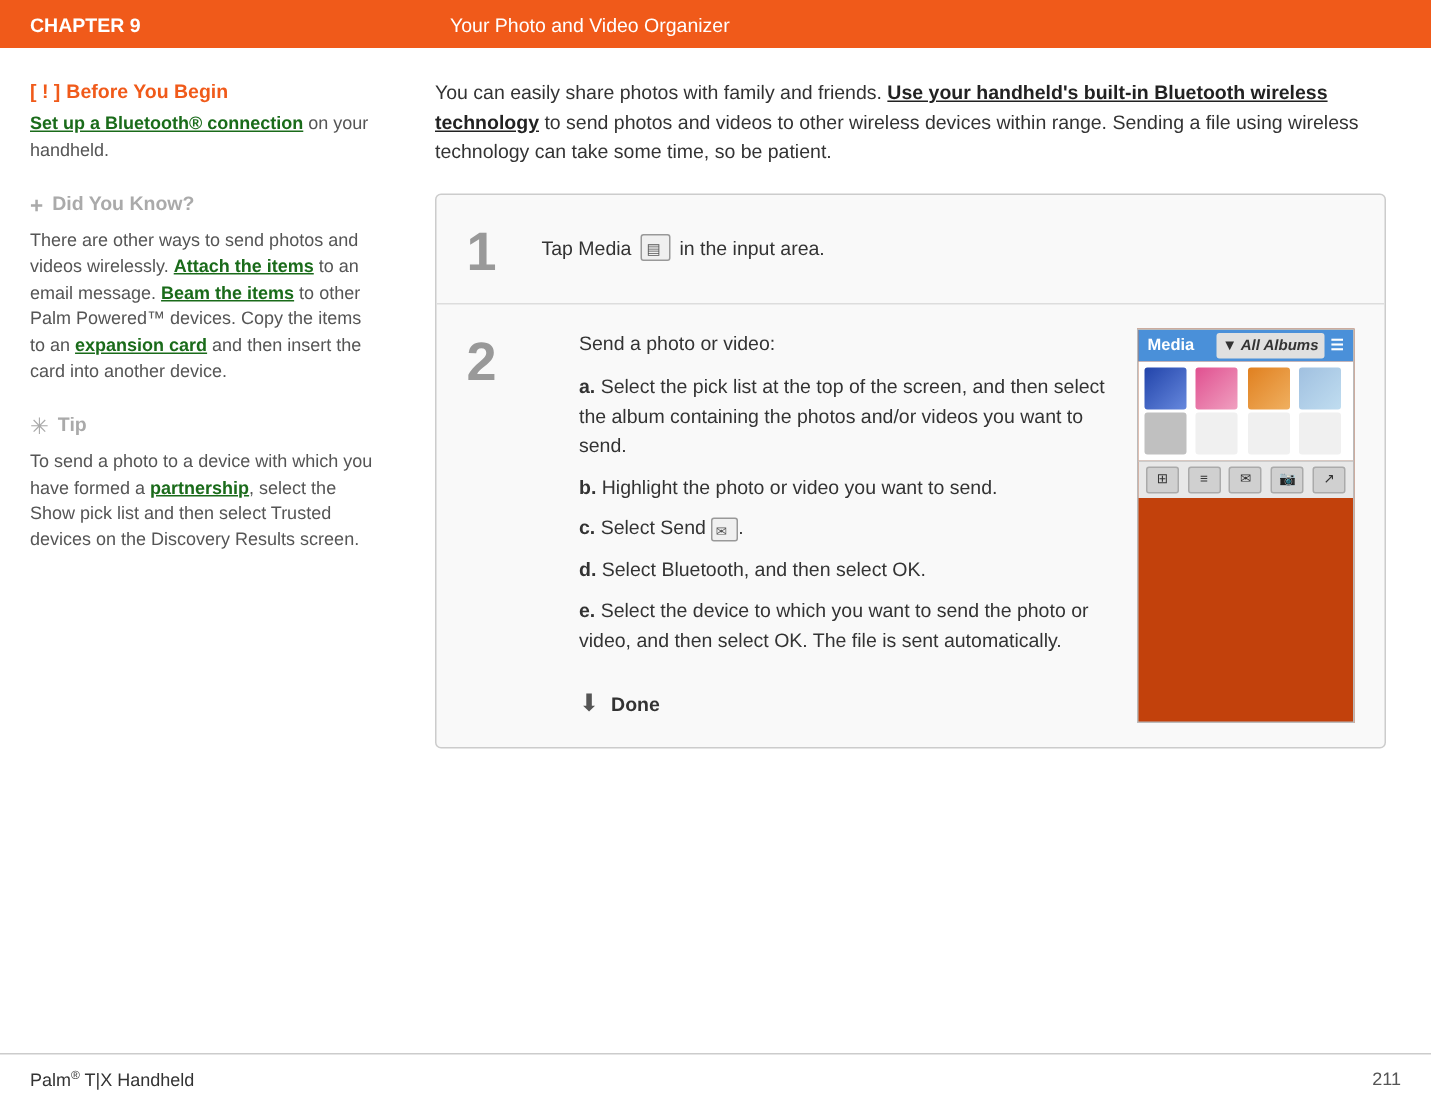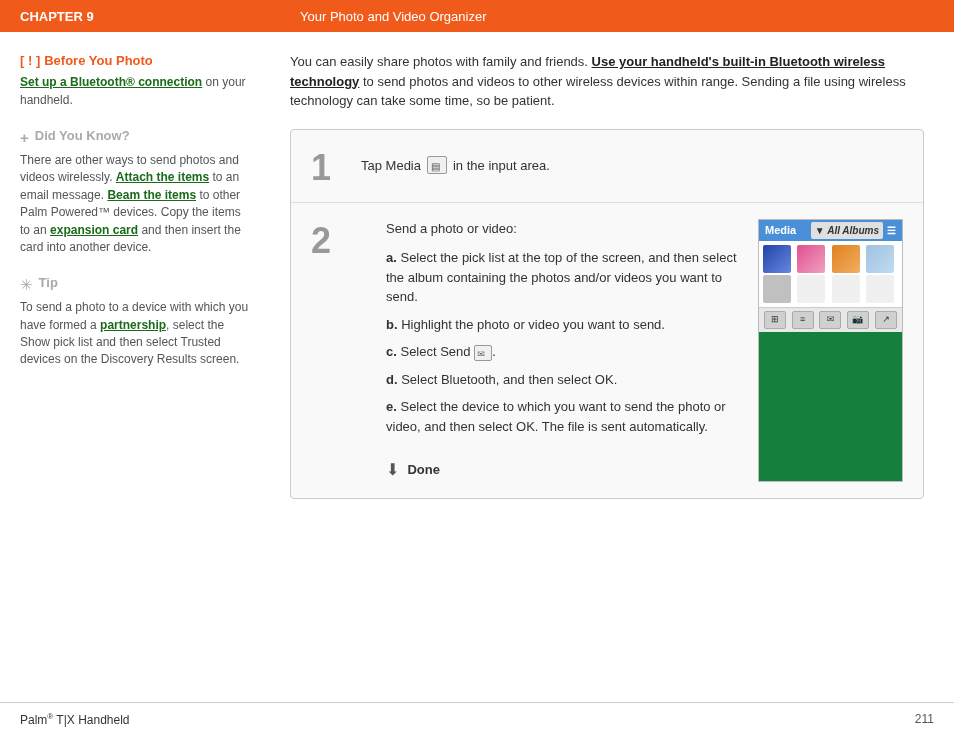--- a/index.html
+++ b/index.html
@@ -254,21 +254,21 @@
       top: 2px;
       left: 2px;
       color: #555;
     }
 
     
     .media-screenshot {
       width: 145px;
       flex-shrink: 0;
       border: 1px solid #bbb;
-      background: #15803d;
+      background: #c2410c;
       font-size: 11px;
     }
 
     .media-header-bar {
       background: #4a90d9;
       color: #fff;
       font-weight: bold;
       font-size: 11px;
       padding: 2px 6px;
       display: flex;
@@ -377,21 +377,21 @@
   <div class="header-title">Your Photo and Video Organizer</div>
 </div>
 
 <div class="main-content">
 
   <div class="sidebar">
 
     <div class="sidebar-section">
       <div class="before-you-begin-header">
         <span class="bracket-icon">[ ! ]</span>
-        <span class="before-you-begin-title">Before You Photo</span>
+        <span class="before-you-begin-title">Before You Begin</span>
       </div>
       <div class="sidebar-text">
         <a class="sidebar-link">Set up a Bluetooth® connection</a><span> on your handheld.</span>
       </div>
     </div>
 
     <div class="sidebar-section">
       <div class="did-you-know-header">
         <span class="did-you-know-icon">+</span>
         <span class="did-you-know-title">Did You Know?</span>

